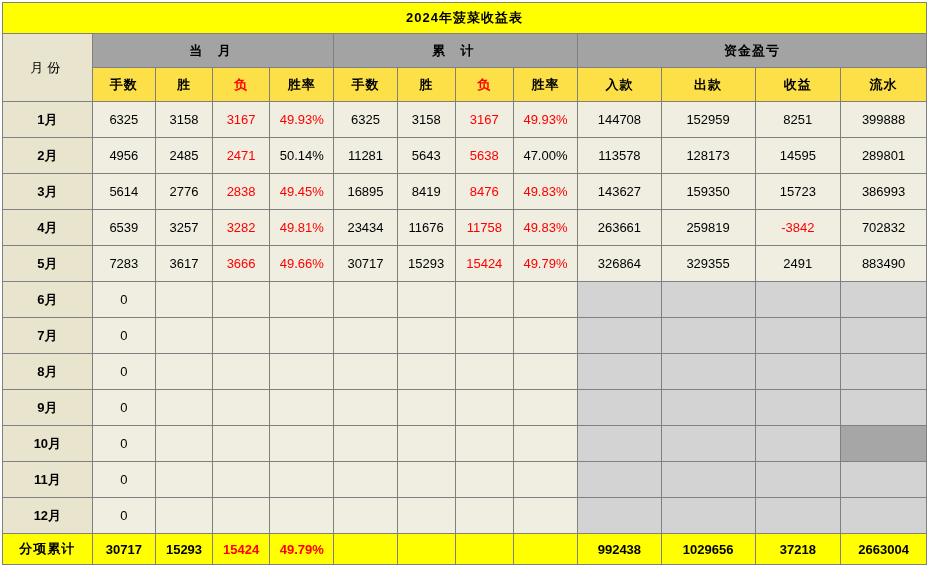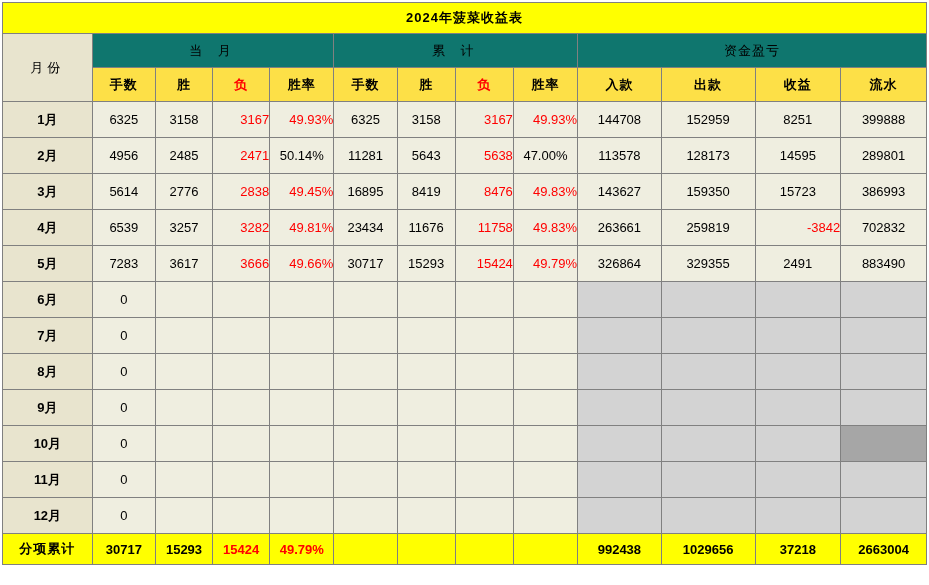--- a/index.html
+++ b/index.html
@@ -40,22 +40,22 @@
   .title-cell {
     background: #ffff00;
     color: #ff0000;
     font-size: 23px;
     font-weight: bold;
     height: 30px;
     letter-spacing: 1px;
   }
   
   .hdr-group {
-    background: #0f766e;
-    font-weight: normal;
+    background: #a3a3a3;
+    font-weight: bold;
     font-size: 16px;
     height: 33px;
     letter-spacing: 6px;
   }
   .hdr-group.nospace {
     letter-spacing: 1px;
   }
   .hdr-month {
     background: #e8e4ce;
     font-weight: normal;
@@ -79,21 +79,20 @@
     font-size: 13px;
     margin-left: 16px;
   }
   td.data {
     background: #efeee0;
     height: 35px;
     font-size: 13px;
   }
   td.data.red {
     color: #ff0000;
-    text-align: right;
   }
   td.gray {
     background: #d3d3d3;
   }
   td.darkgray {
     background: #a6a6a6;
   }
   
   .total-label {
     background: #ffff00;

